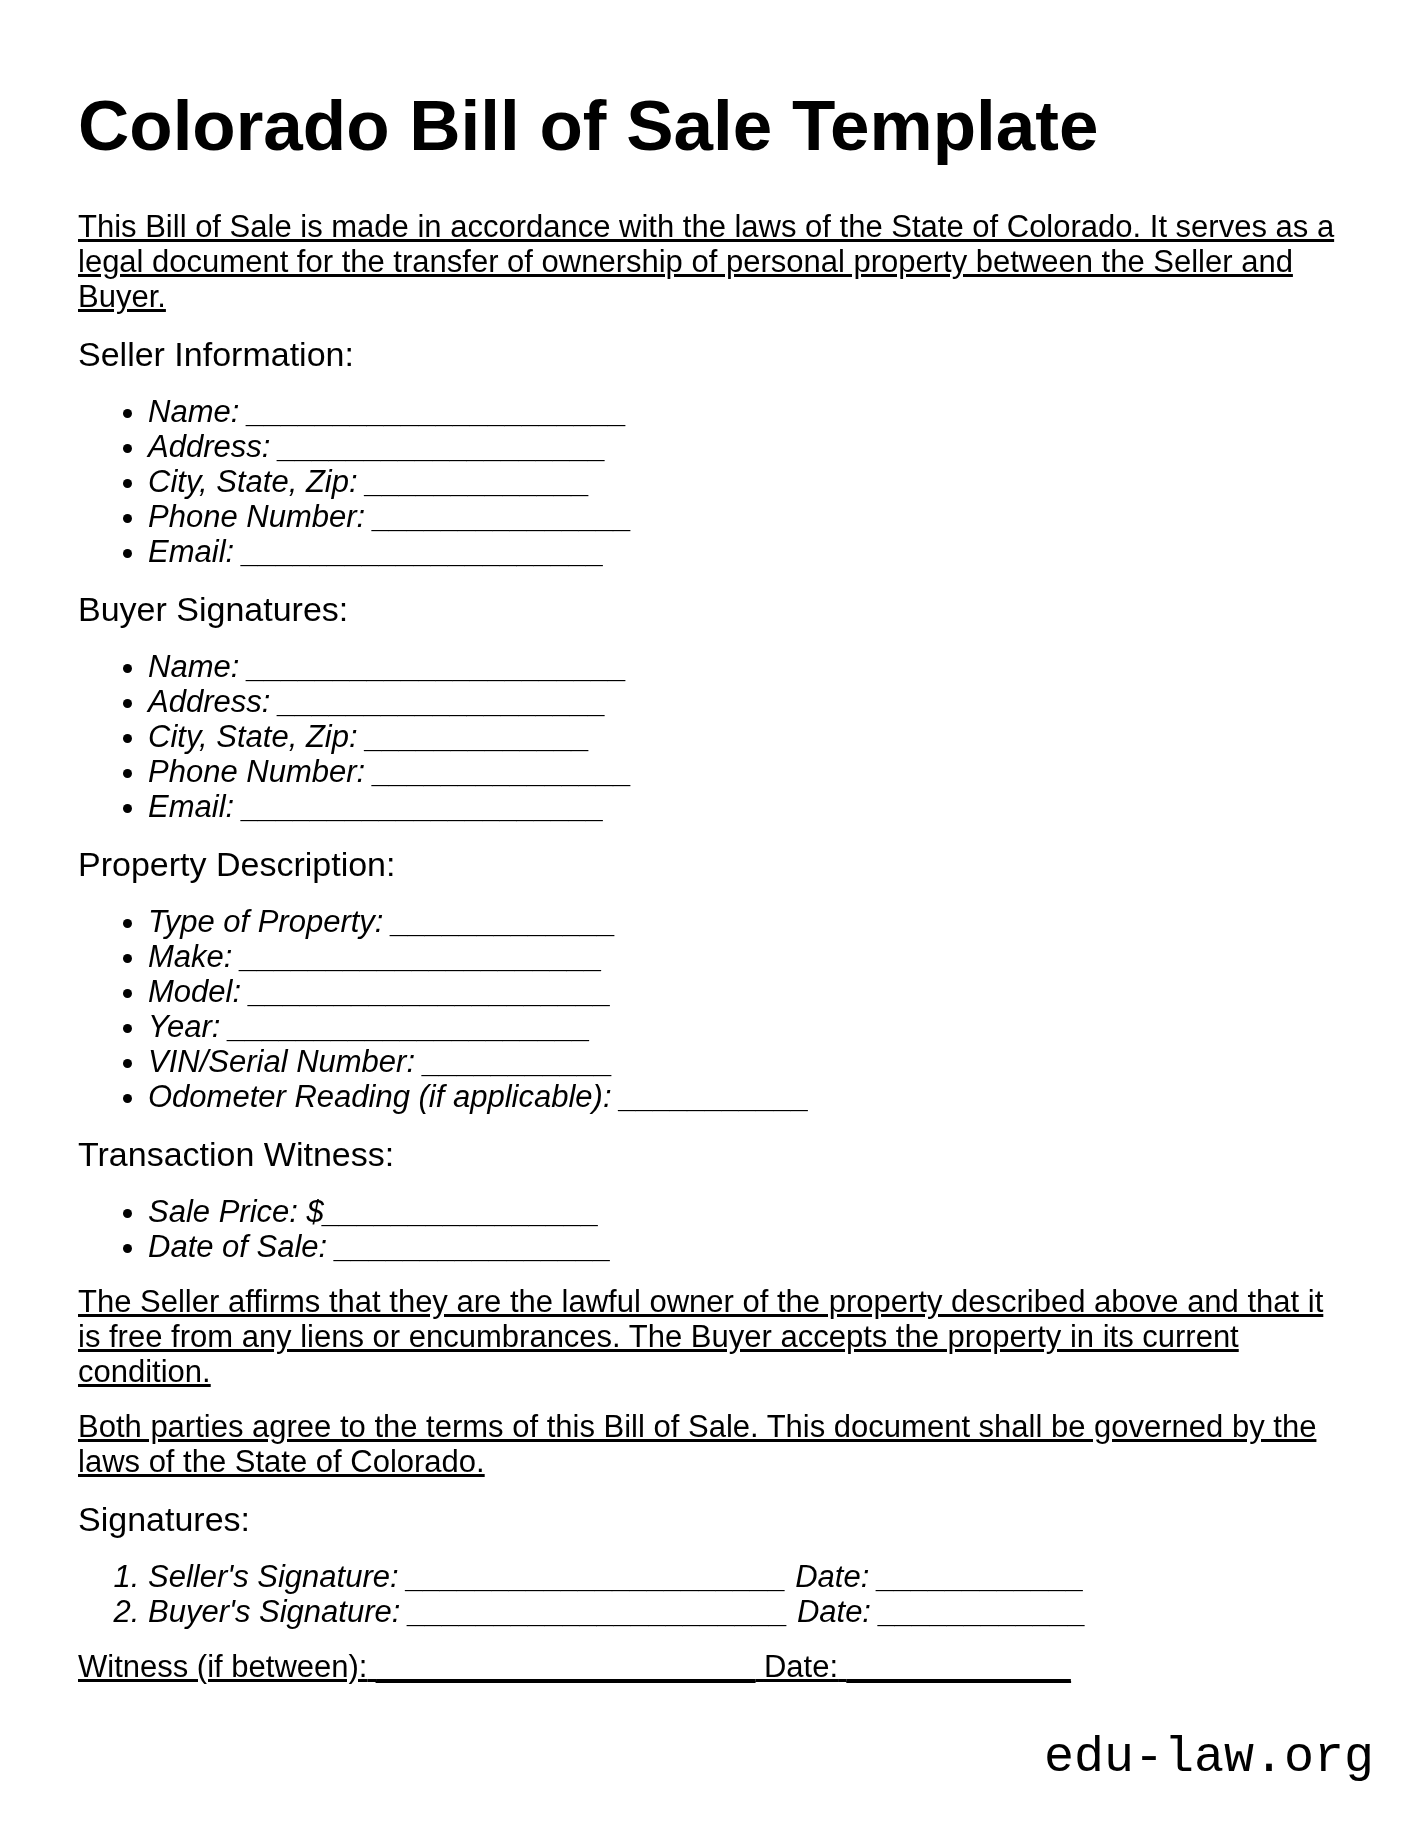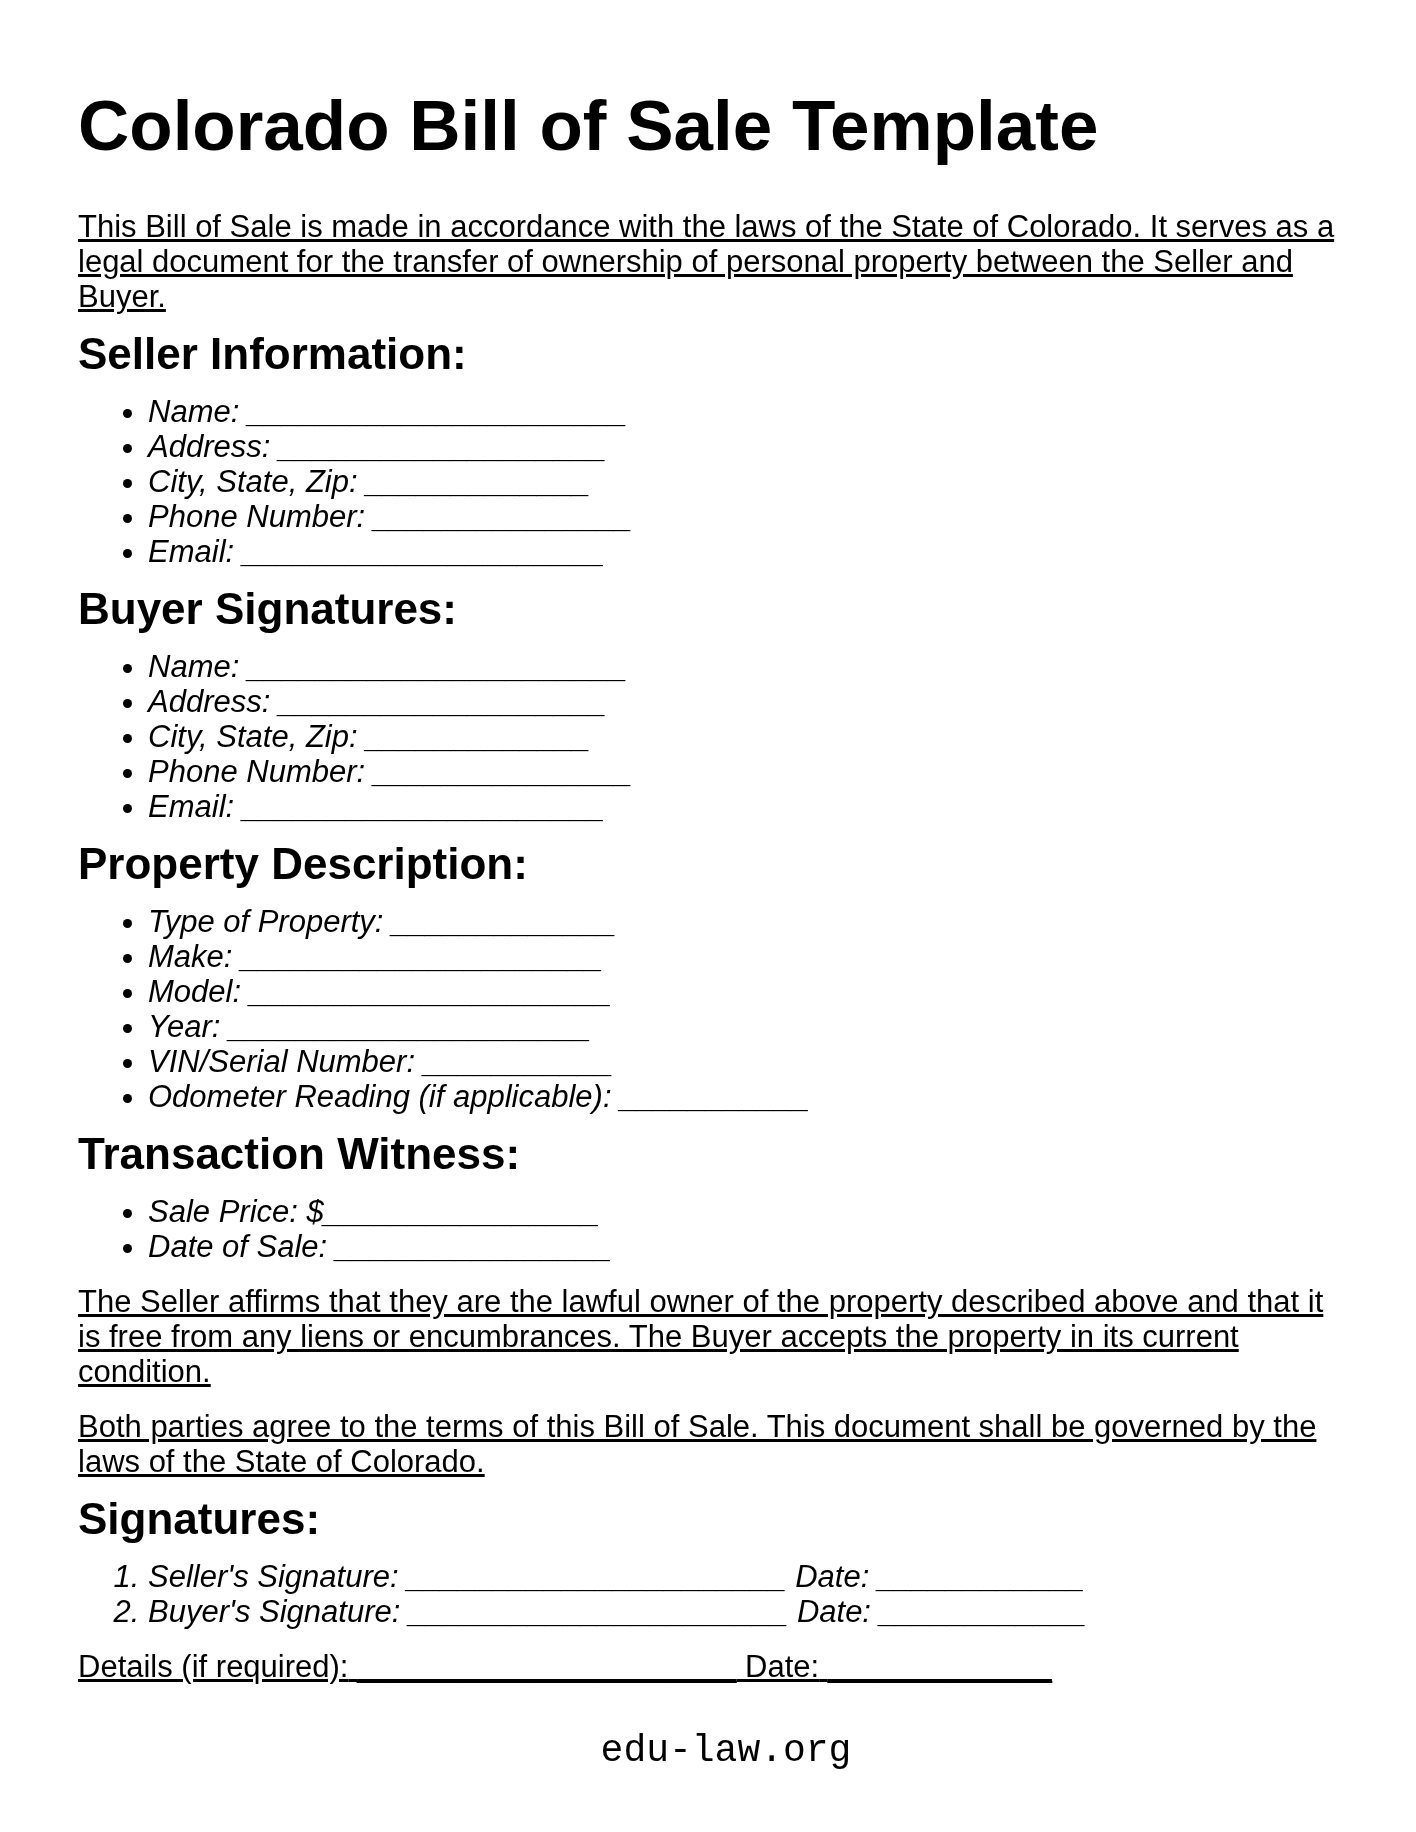--- a/index.html
+++ b/index.html
@@ -16,46 +16,46 @@
     overflow: hidden;
   }
   h1 {
     font-size: 71px;
     line-height: 1.15;
     font-weight: bold;
     margin: 0 0 42px 0;
     letter-spacing: 0;
   }
   h2 {
-    font-size: 44px;
+    font-size: 34px;
     line-height: 40px;
-    font-weight: bold;
+    font-weight: normal;
     margin: 20px 0;
   }
   p { margin: 20px 0; text-decoration: underline; }
   ul, ol {
     margin: 20px 0;
     padding-left: 70px;
   }
   li {
     margin: 0;
     white-space: nowrap;
     font-style: italic;
   }
   .blank {
     white-space: pre;
     letter-spacing: 0;
   }
   .sig-row { white-space: nowrap; }
   .witness-row { white-space: nowrap; }
   .footer-brand {
     font-family: "Liberation Mono", monospace;
-    font-size: 38px;
+    font-size: 50px;
     line-height: 1.1;
-    text-align: center;
+    text-align: right;
     margin: 46px -36px 0 0;
     font-weight: normal;
   }
 </style>
 </head>
 <body>
 
 <h1>Colorado Bill of Sale Template</h1>
 
 <p>This Bill of Sale is made in accordance with the laws of the State of Colorado. It serves as a legal document for the transfer of ownership of personal property between the Seller and Buyer.</p>
@@ -120,18 +120,18 @@
   <li class="sig-row"><span>Seller's Signature:</span>
     <span class="blank">______________________</span>
     <span>Date:</span>
     <span class="blank">____________</span></li>
   <li class="sig-row"><span>Buyer's Signature:</span>
     <span class="blank">______________________</span>
     <span>Date:</span>
     <span class="blank">____________</span></li>
 </ol>
 
-<p class="witness-row"><span>Details (if required):</span>
+<p class="witness-row"><span>Witness (if between):</span>
   <span class="blank">______________________</span>
   <span>Date:</span>
   <span class="blank">_____________</span></p>
 
 <div class="footer-brand">edu-law.org</div>
 
 </body></html>

